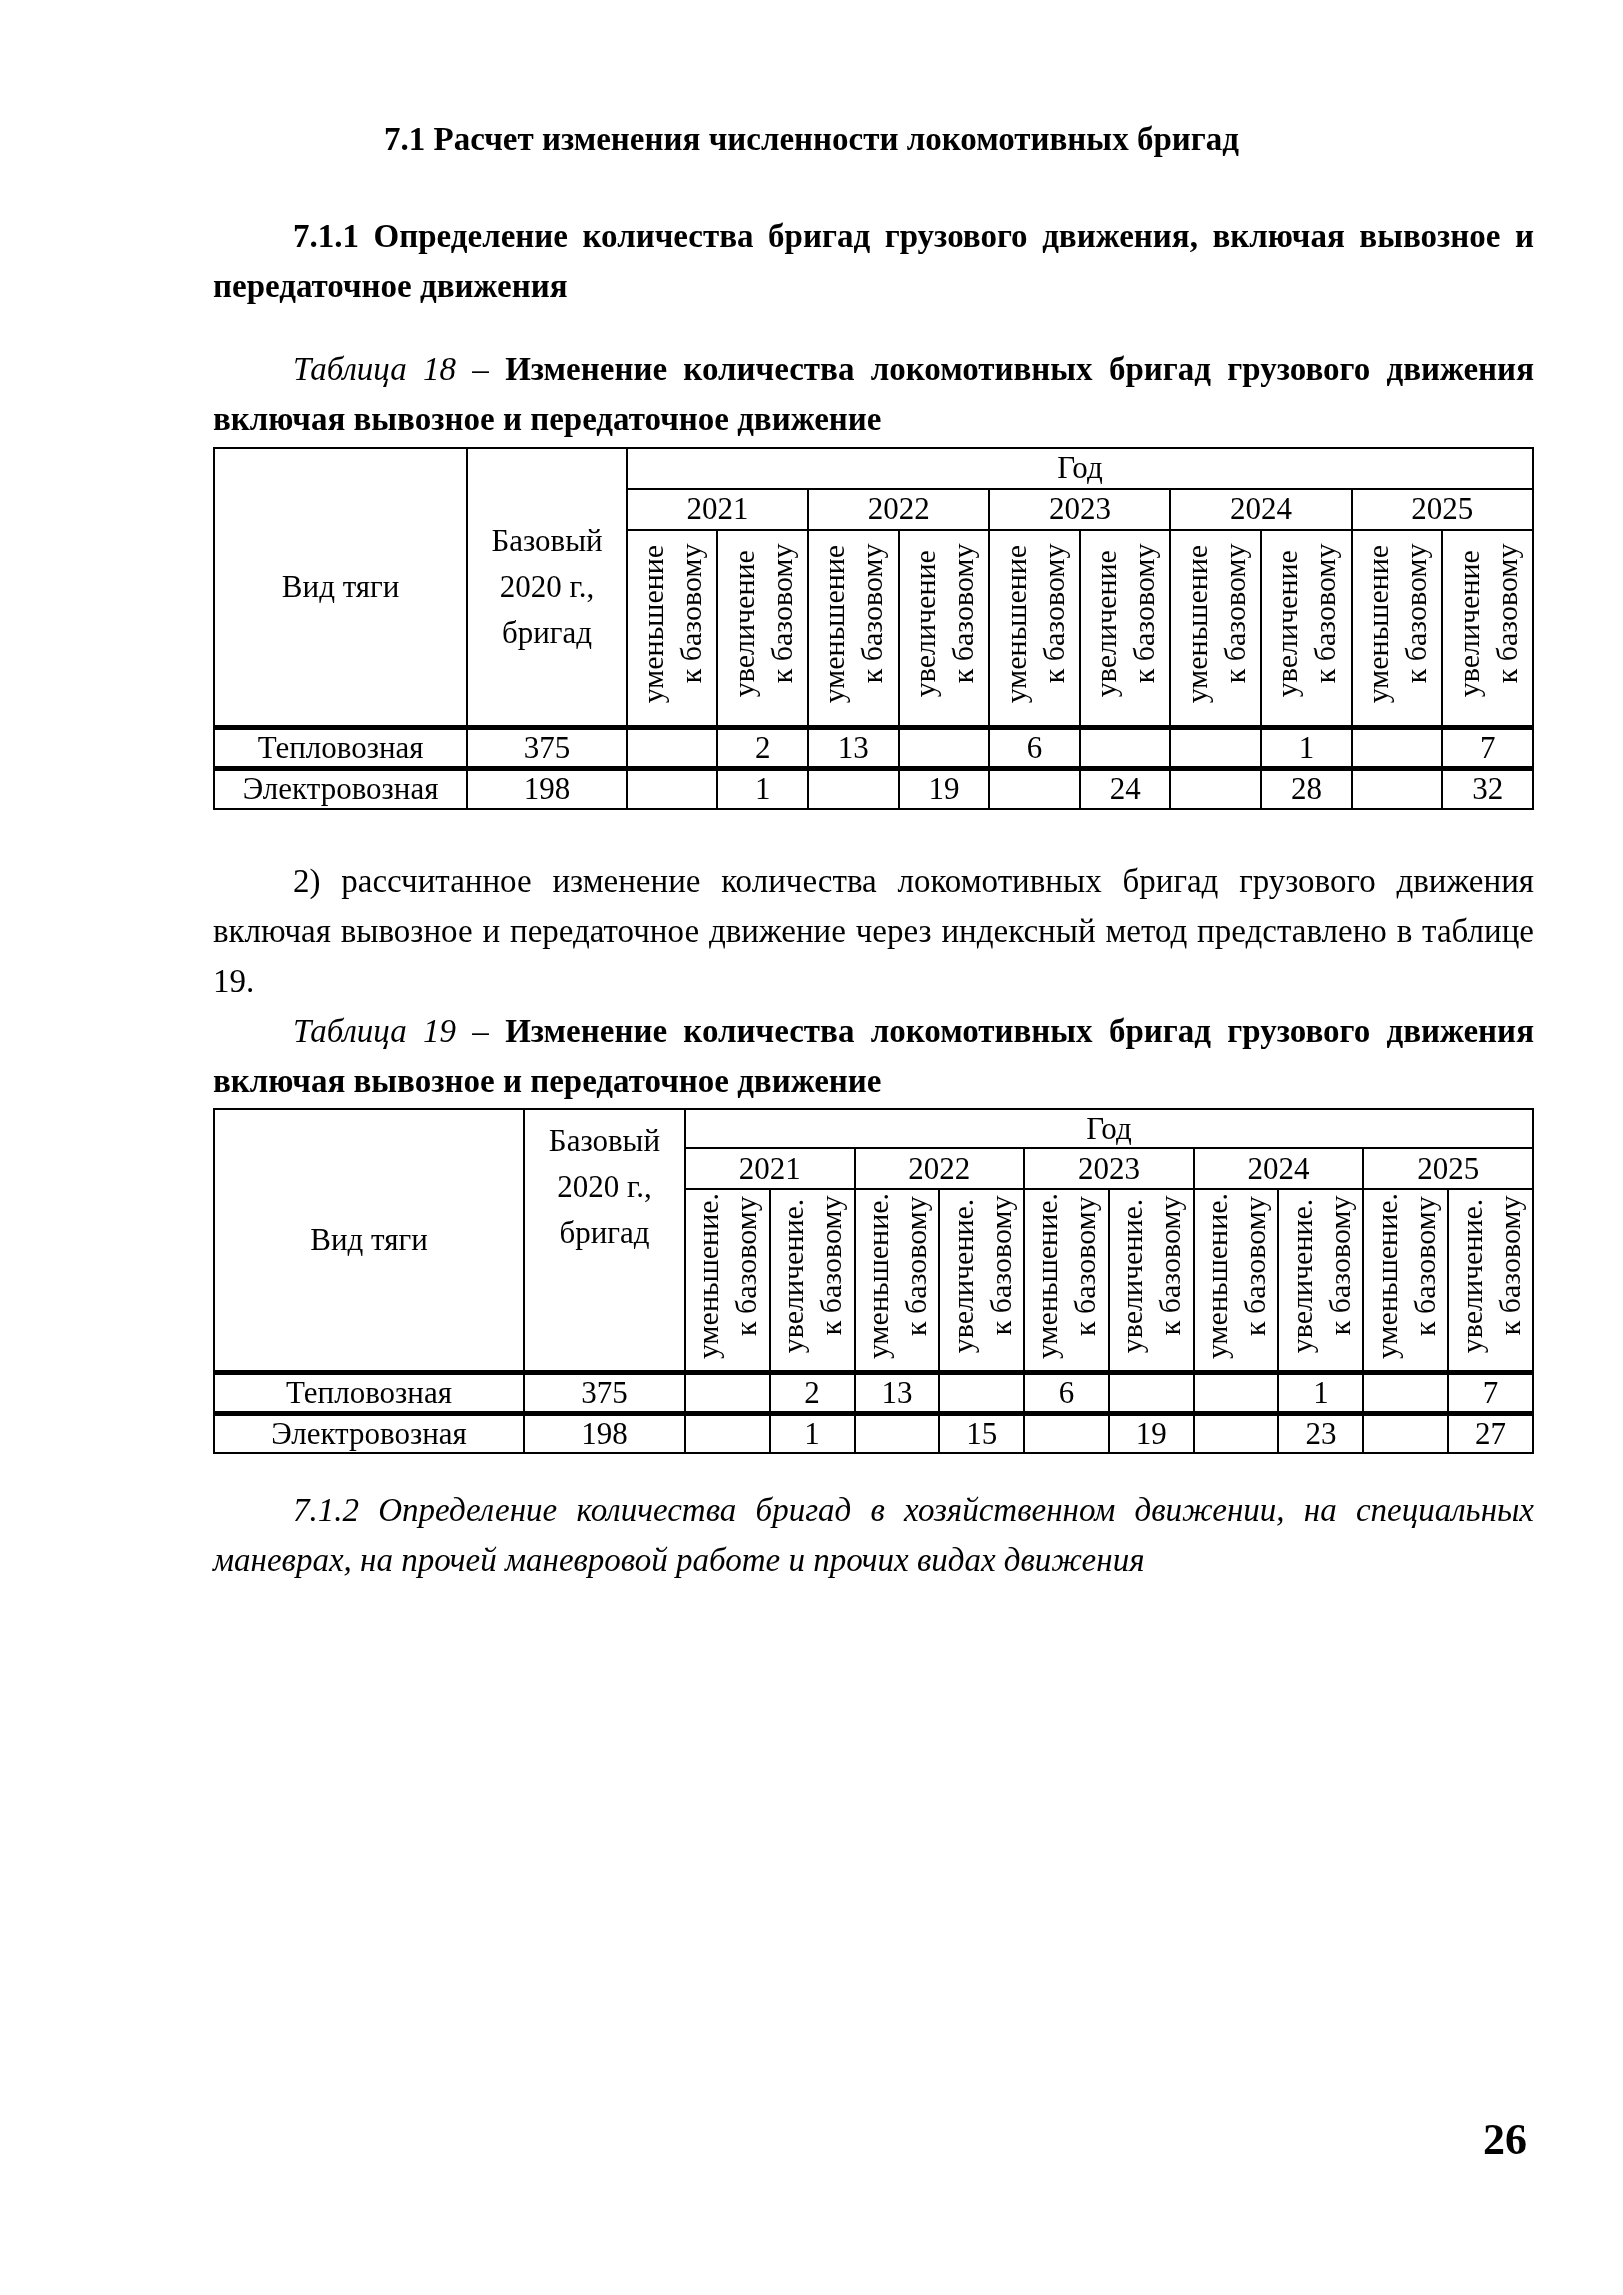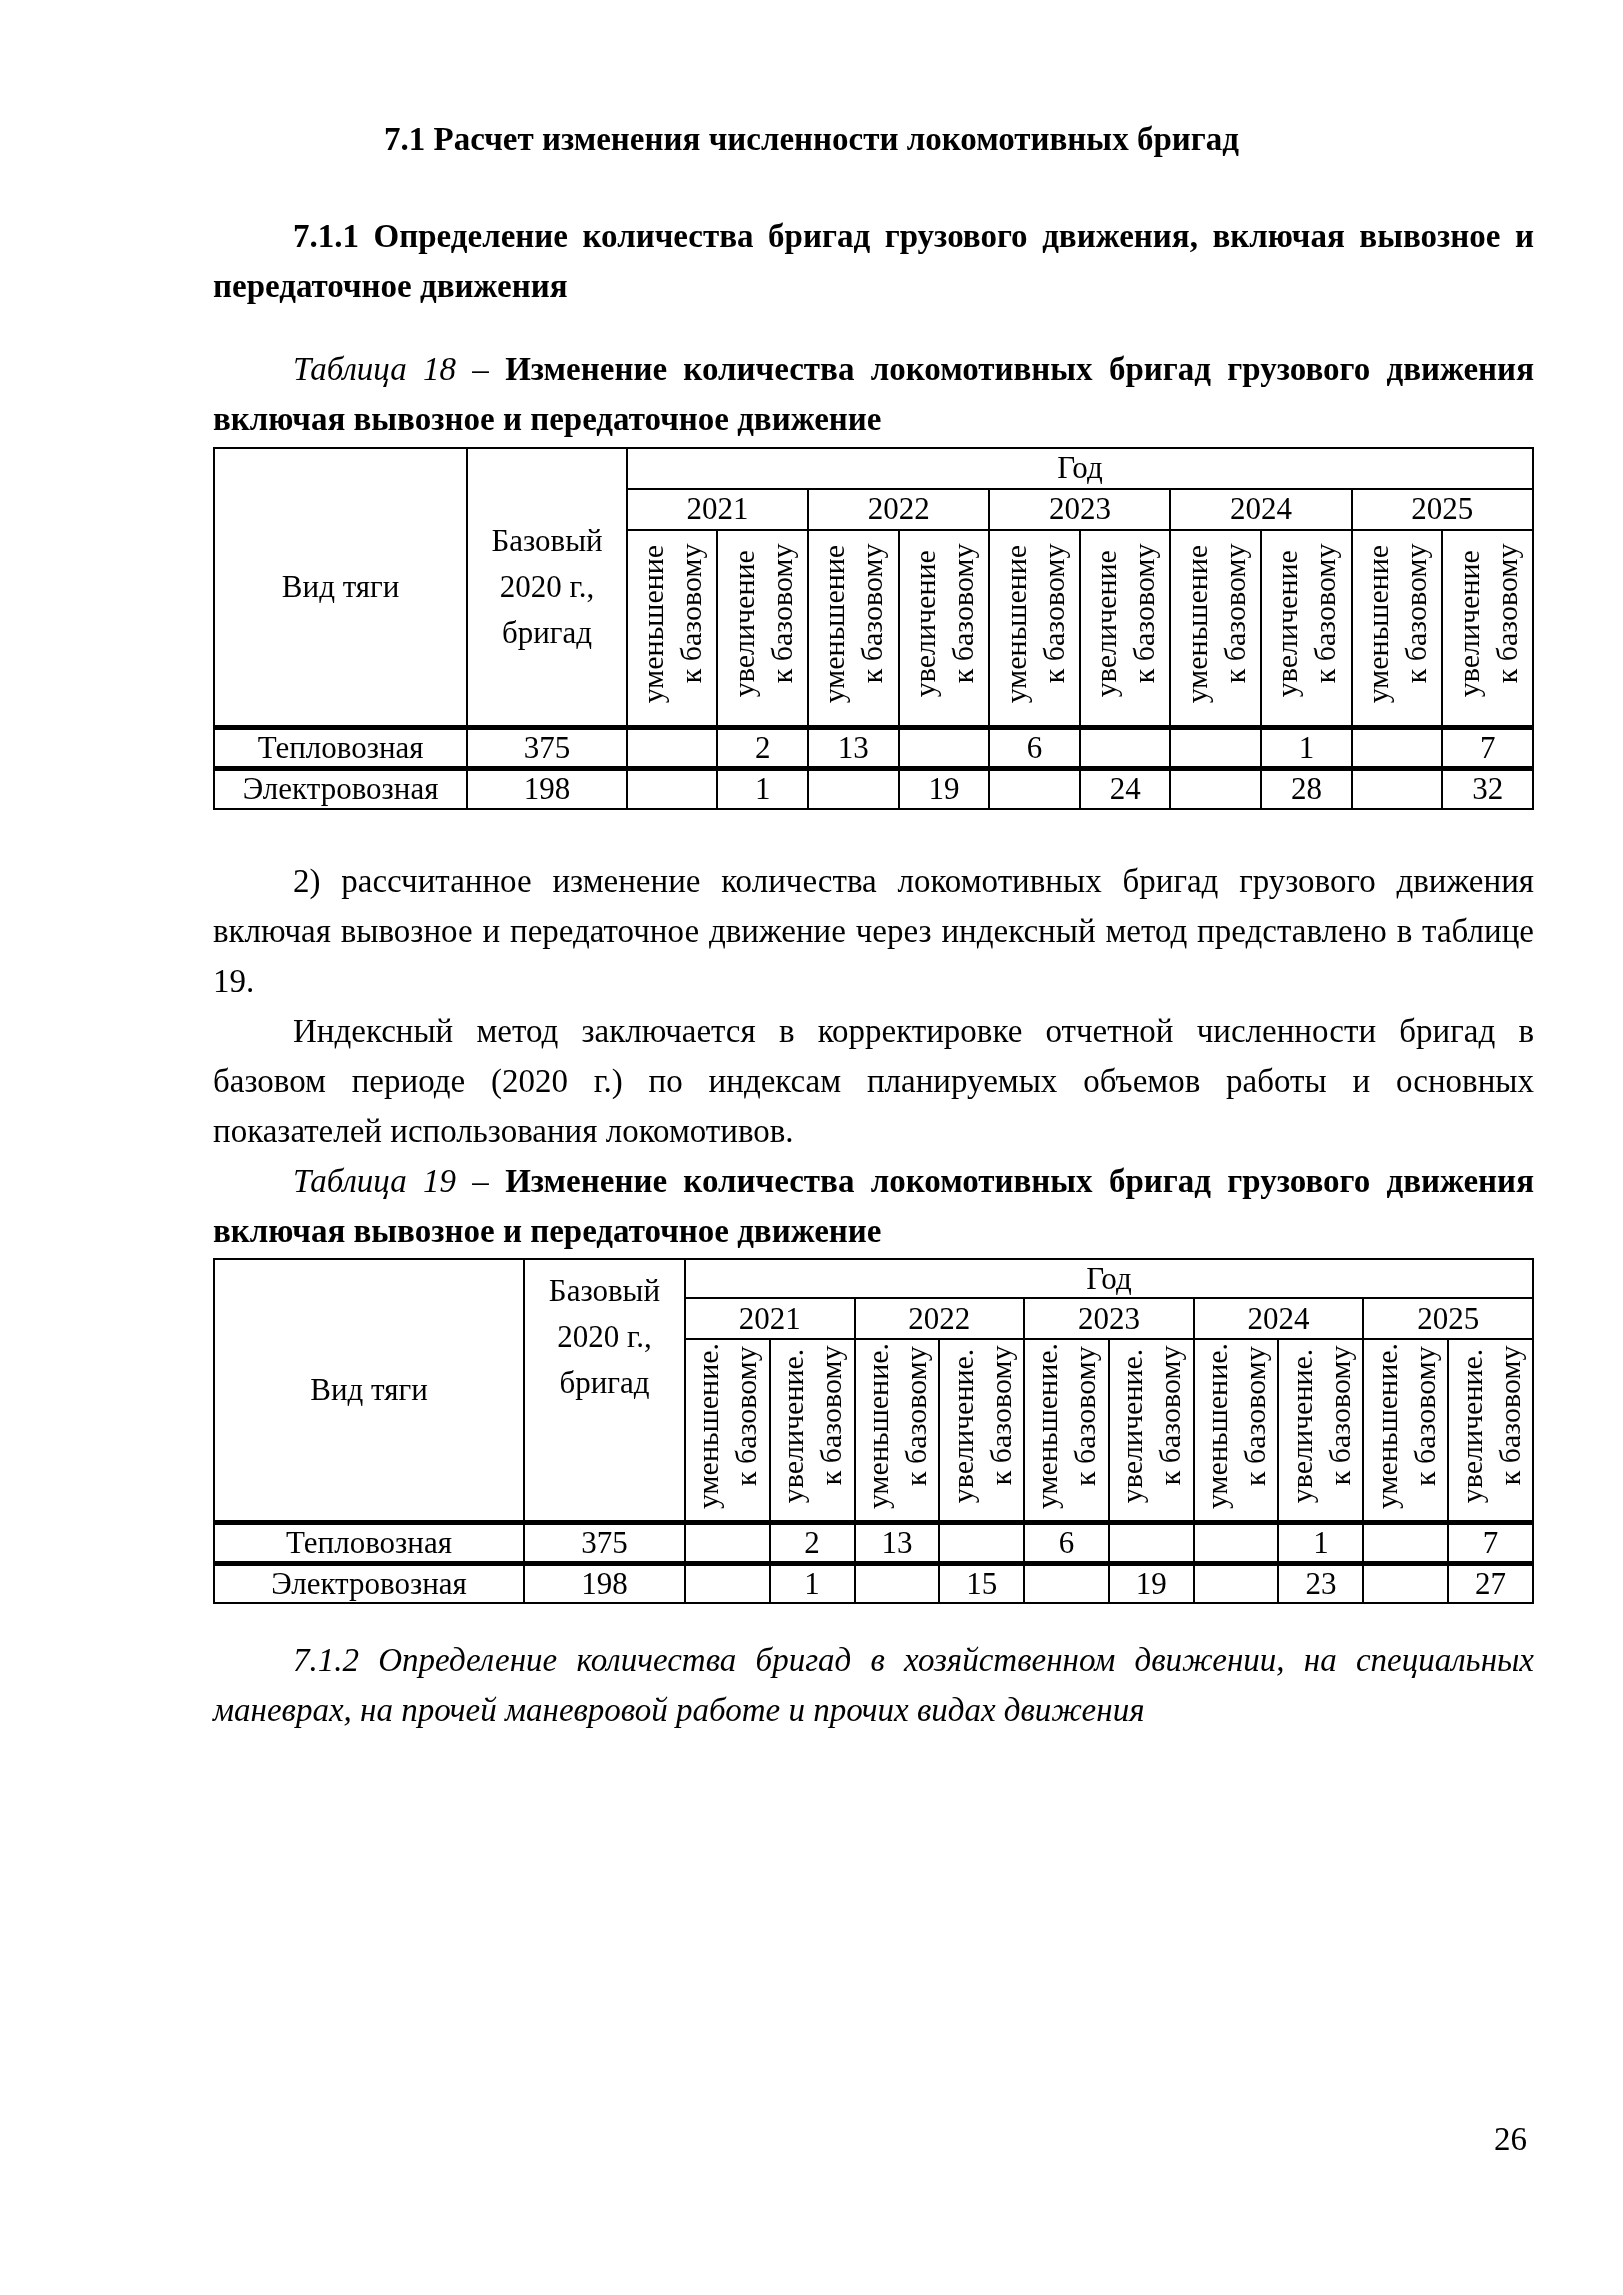--- a/index.html
+++ b/index.html
@@ -64,21 +64,21 @@
     display: inline-block;
     writing-mode: vertical-rl;
     transform: rotate(180deg);
     font-size: 30px; line-height: 38px;
     white-space: nowrap;
   }
   .vtext .vl2 { padding-top: 19.6px; }
 
   .pagenum {
     position: absolute; top: 2120px; right: 96px;
-    font-size: 33px; line-height: 39px;
+    font-size: 44px; line-height: 39px; font-weight: bold;
   }
 </style>
 </head>
 <body>
 
 <div class="page">
   <div class="content">
 
     <p class="h71">7.1 Расчет изменения численности локомотивных бригад</p>
 
@@ -156,21 +156,20 @@
           <td></td>
           <td>28</td>
           <td></td>
           <td>32</td>
         </tr>
       </tbody>
     </table>
 
     <p class="para p-after-table">2) рассчитанное изменение количества локомотивных бригад грузового движения включая вывозное и передаточное движение через индексный метод представлено в таблице 19.</p>
 
-    <p class="para">Индексный метод заключается в корректировке отчетной численности бригад в базовом периоде (2020 г.) по индексам планируемых объемов работы и основных показателей использования локомотивов.</p>
 
     <p class="cap" style="margin-top:0;"><span class="lbl">Таблица 19</span><span> – </span><span class="ttl">Изменение количества локомотивных бригад грузового движения включая вывозное и передаточное движение</span></p>
 
     <table class="doc-table t19">
       <colgroup>
         <col style="width:23.5%">
           <col style="width:12.2%">
         <col style="width:6.43%">
           <col style="width:6.43%">
           <col style="width:6.43%">

